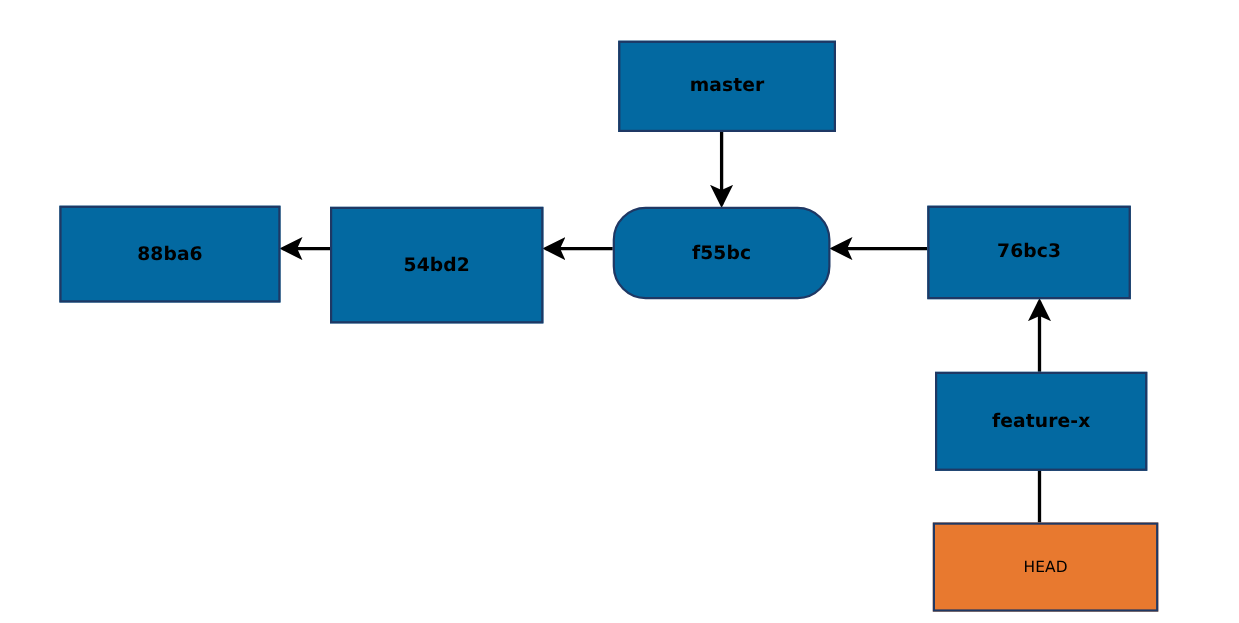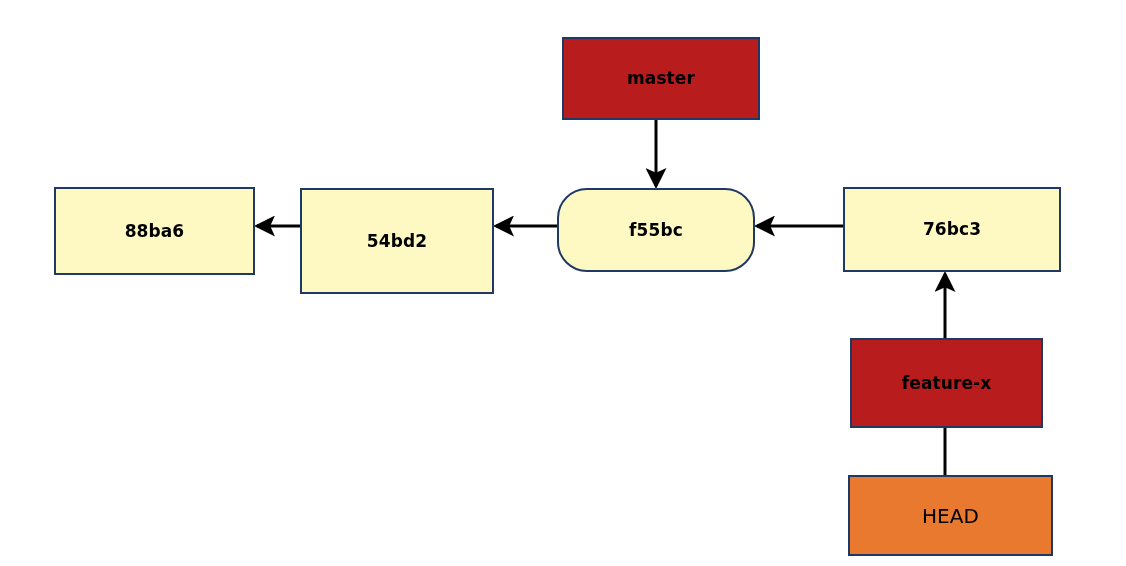--- a/index.html
+++ b/index.html
@@ -28,31 +28,31 @@
   }
   .node-label {
     font-size: 17px;
     font-weight: bold;
     color: #000000;
     letter-spacing: 0.1px;
     line-height: 1;
     white-space: nowrap;
   }
   .node.kind-commit {
-    background: #fef9c3;
+    background: #0369a1;
   }
   .node.kind-branch {
-    background: #b91c1c;
+    background: #0369a1;
   }
   .node.kind-head {
     background: #e8792f;
   }
   .node.kind-head .node-label {
     font-weight: normal;
-    font-size: 20px;
+    font-size: 14px;
   }
   #edge-layer {
     position: absolute;
     left: 0;
     top: 0;
     width: 1126px;
     height: 566px;
     z-index: 1;
     pointer-events: none;
   }
@@ -81,21 +81,21 @@
   <div id="node-group">
       <div class="node kind-commit" style="left: 54px; top: 187px; width: 201px; height: 88px;">
         <span class="node-label">88ba6</span>
       </div>
       <div class="node kind-commit" style="left: 300px; top: 188px; width: 194px; height: 106px;">
         <span class="node-label">54bd2</span>
       </div>
       <div class="node kind-commit" style="left: 557px; top: 188px; width: 198px; height: 84px; border-radius: 30px;">
         <span class="node-label">f55bc</span>
       </div>
-      <div class="node kind-commit" style="left: 843px; top: 187px; width: 218px; height: 85px;">
+      <div class="node kind-commit" style="left: 843px; top: 187px; width: 185px; height: 85px;">
         <span class="node-label">76bc3</span>
       </div>
       <div class="node kind-branch" style="left: 562px; top: 37px; width: 198px; height: 83px;">
         <span class="node-label">master</span>
       </div>
       <div class="node kind-branch" style="left: 850px; top: 338px; width: 193px; height: 90px;">
         <span class="node-label">feature-x</span>
       </div>
       <div class="node kind-head" style="left: 848px; top: 475px; width: 205px; height: 81px;">
         <span class="node-label">HEAD</span>

